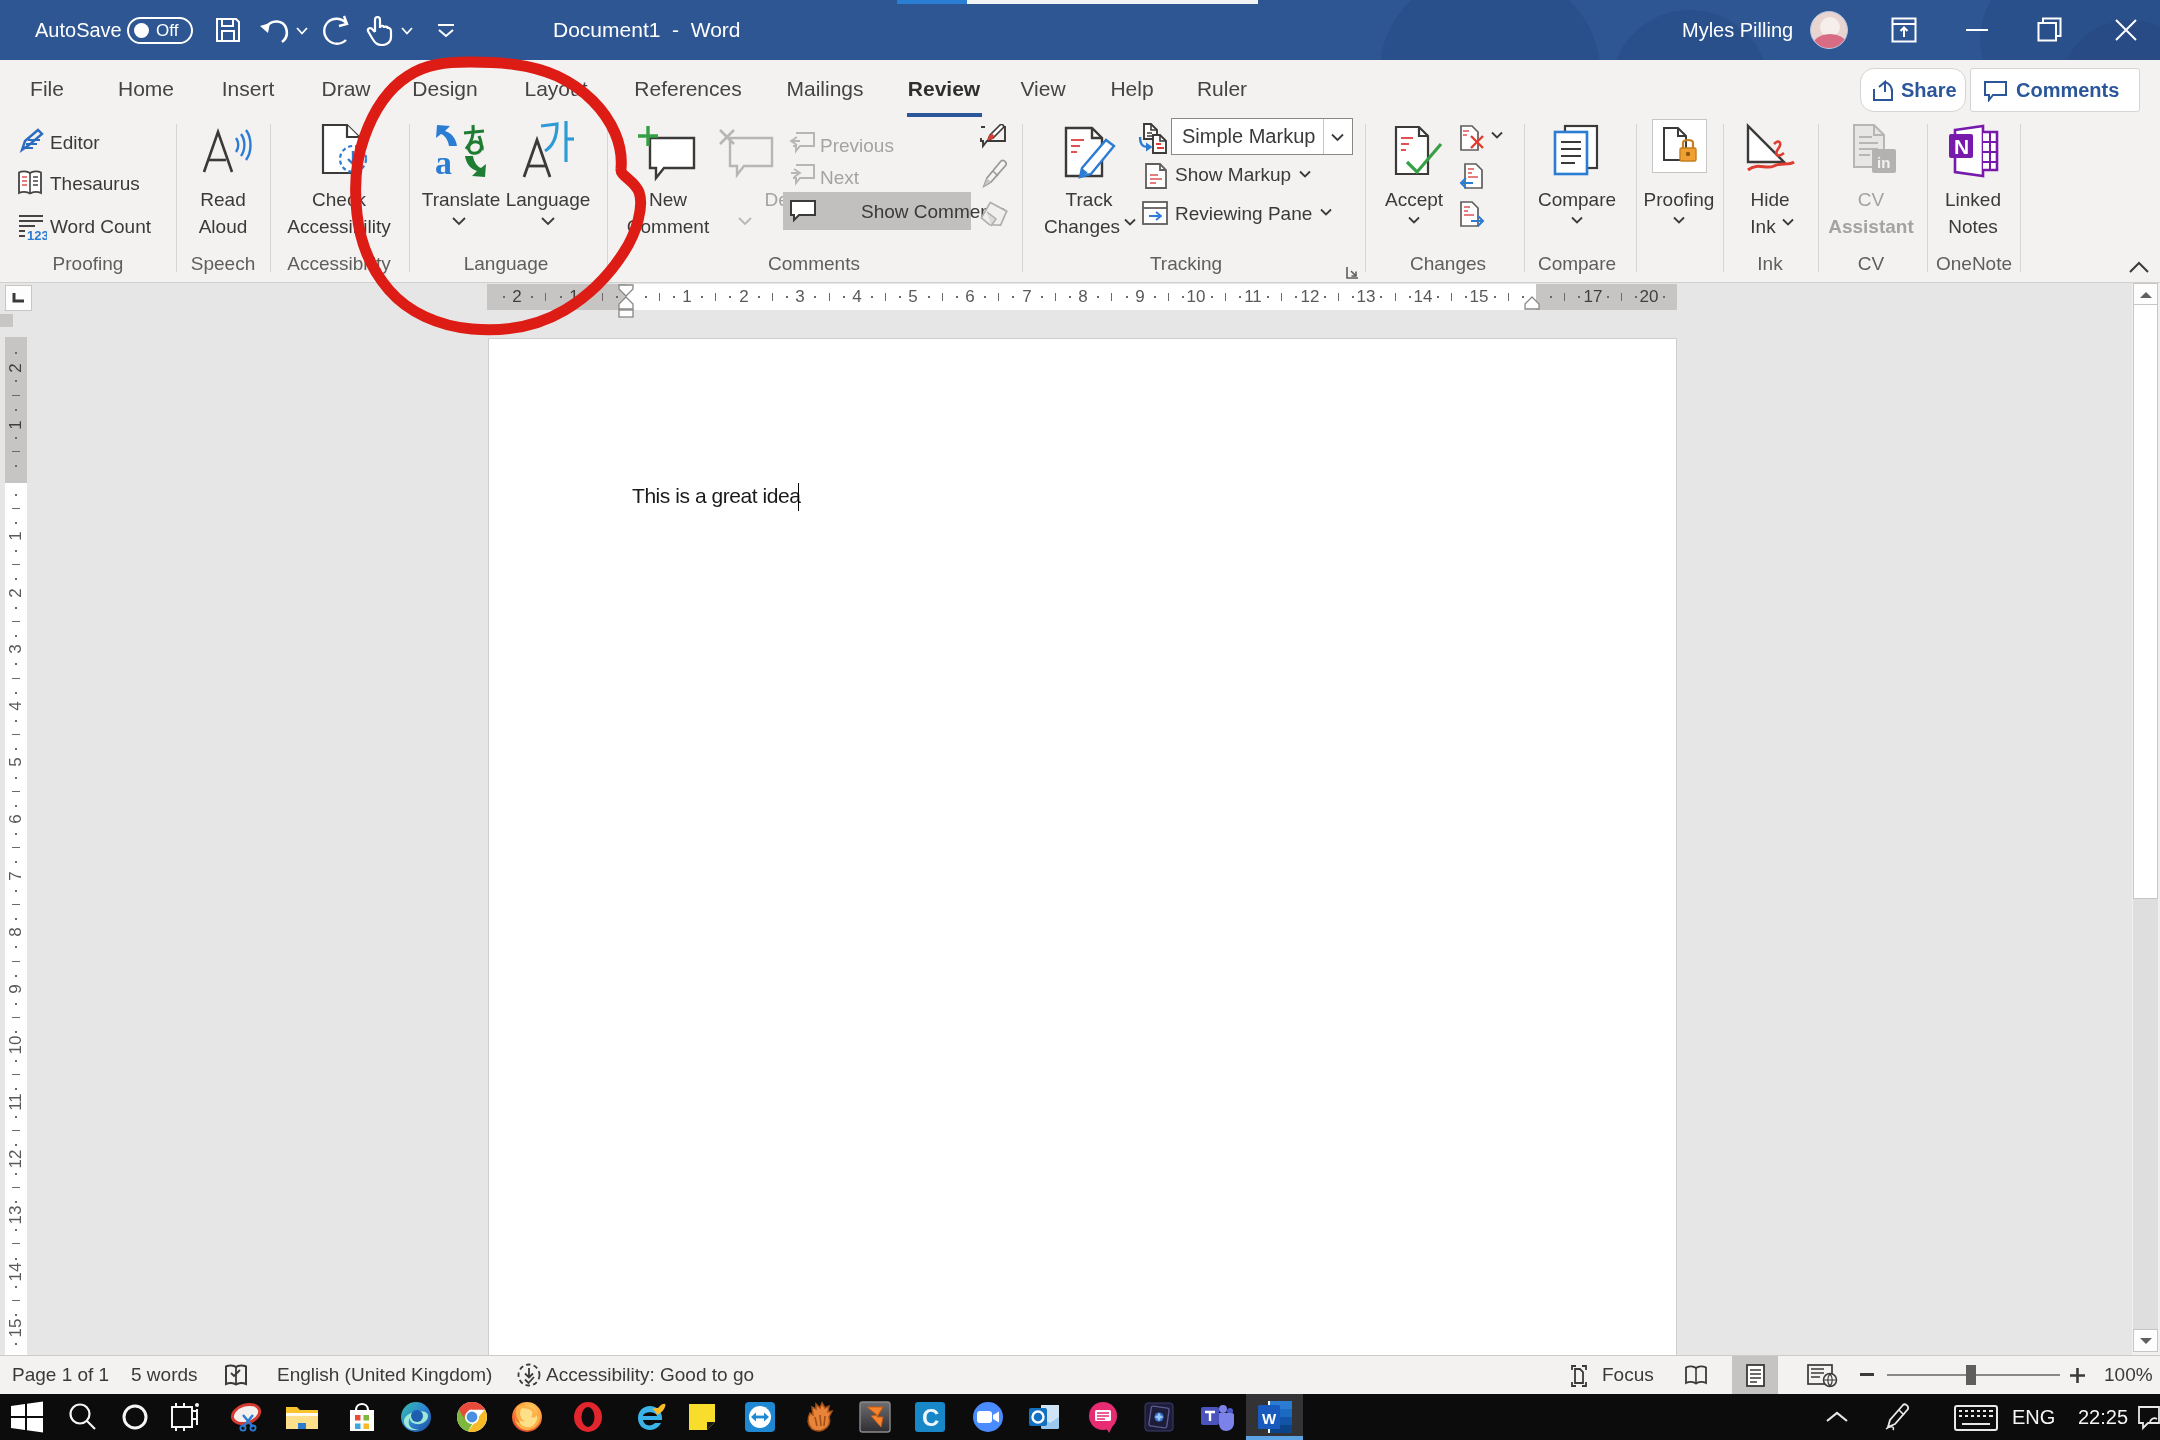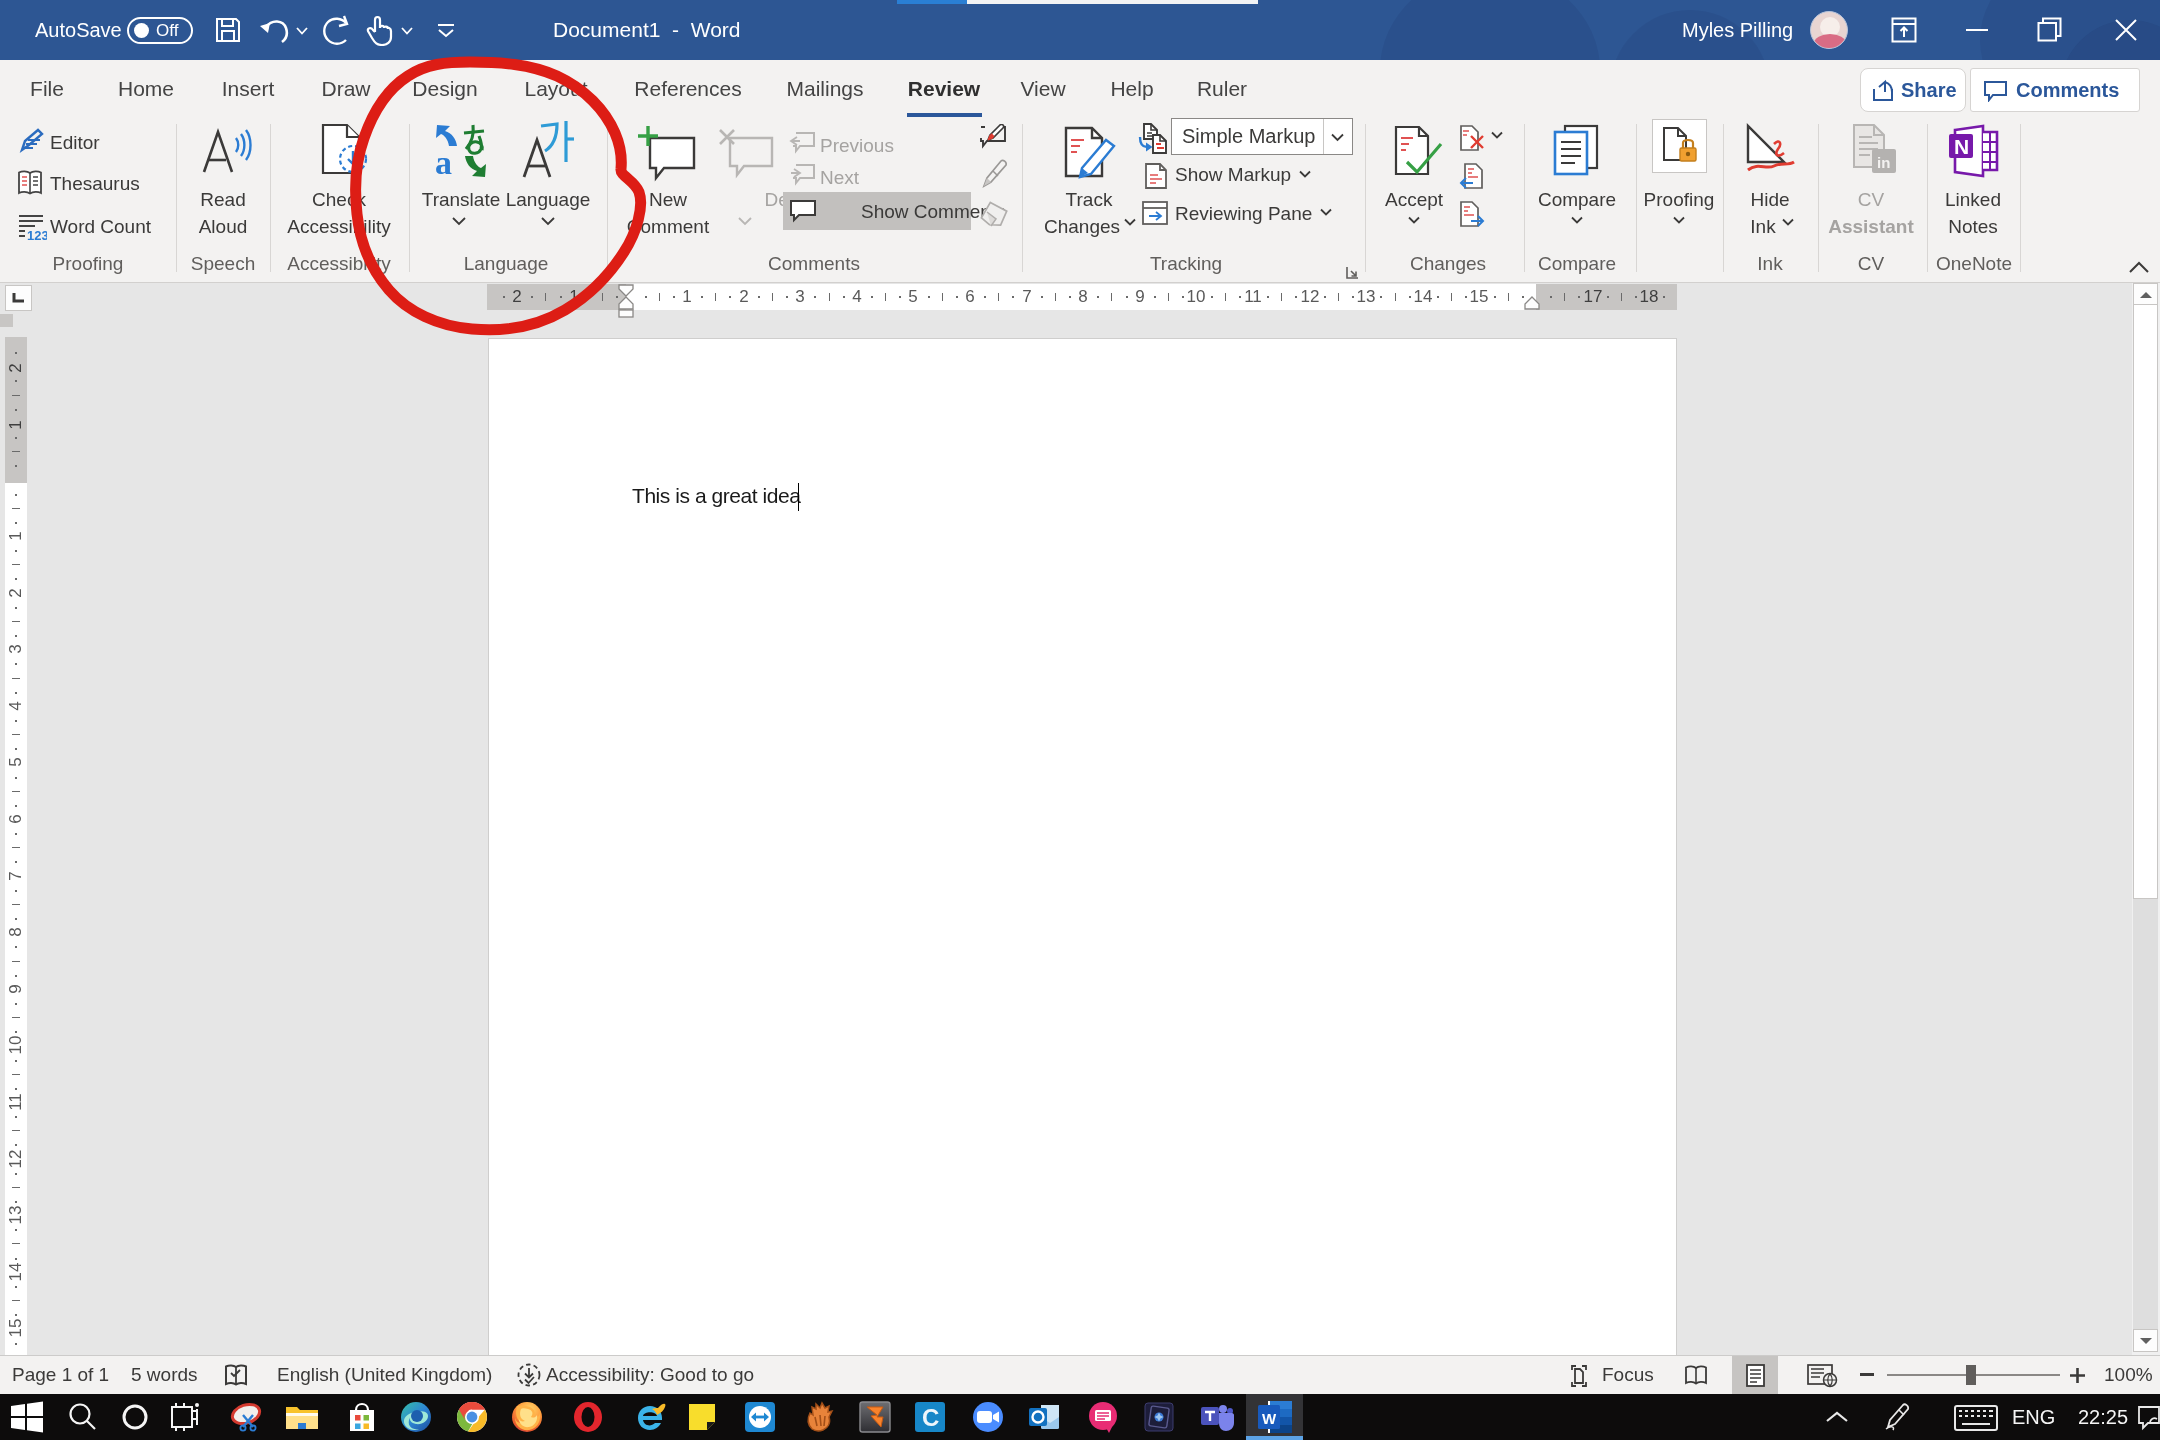--- a/index.html
+++ b/index.html
@@ -111,21 +111,21 @@
   <div class="tab" style="left:445px;">Design</div>
   <div class="tab" style="left:556px;">Layout</div>
   <div class="tab" style="left:688px;">References</div>
   <div class="tab" style="left:825px;">Mailings</div>
   <div class="tab" style="left:944px; color:#2f2f2f; font-weight:bold;">Review</div>
   <div class="tab" style="left:1043px;">View</div>
   <div class="tab" style="left:1132px;">Help</div>
   <div class="tab" style="left:1222px;">Ruler</div>
   <div style="position:absolute; left:907px; top:53px; width:75px; height:4px; background:#2b579a;"></div>
 
-  <div style="position:absolute; left:1860px; top:8px; width:106px; height:44px; background:#ffffff; border:1px solid #d6d4d2; border-radius:8px;">
+  <div style="position:absolute; left:1860px; top:8px; width:106px; height:44px; background:#ffffff; border:1px solid #d6d4d2; border-radius:14px;">
     <svg style="position:absolute; left:10px; top:10px;" width="24" height="24" viewBox="0 0 24 24">
       <path d="M3 10 L3 21 L21 21 L21 10" fill="none" stroke="#2b579a" stroke-width="2"></path>
       <path d="M8 8 L14 3 L14 13 M14 3 C20 5 21 10 21 13" fill="none" stroke="#2b579a" stroke-width="2"></path>
     </svg>
     <div style="position:absolute; left:40px; top:0; line-height:42px; font-size:20px; color:#2b579a; font-weight:bold;">Share</div>
   </div>
   <div style="position:absolute; left:1970px; top:8px; width:170px; height:44px; background:#ffffff; border:1px solid #d6d4d2; border-radius:3px;">
     <svg style="position:absolute; left:12px; top:11px;" width="25" height="22" viewBox="0 0 25 22">
       <path d="M2 2 L23 2 L23 15 L10 15 L6 20 L6 15 L2 15 Z" fill="none" stroke="#2b579a" stroke-width="2"></path>
     </svg>
@@ -544,21 +544,21 @@
 <div style="position:absolute;left:30px;top:0;width:0;height:26px;">
         <div style="position:absolute;left:-15px;top:0;width:30px;text-align:center;line-height:26px;font-size:17px;color:#3f3f3f;">2</div>
       </div>
 <div style="position:absolute;left:87px;top:0;width:0;height:26px;">
         <div style="position:absolute;left:-15px;top:0;width:30px;text-align:center;line-height:26px;font-size:17px;color:#3f3f3f;">1</div>
       </div>
 <div style="position:absolute;left:1106px;top:0;width:0;height:26px;">
         <div style="position:absolute;left:-15px;top:0;width:30px;text-align:center;line-height:26px;font-size:17px;color:#3f3f3f;">17</div>
       </div>
 <div style="position:absolute;left:1162px;top:0;width:0;height:26px;">
-        <div style="position:absolute;left:-15px;top:0;width:30px;text-align:center;line-height:26px;font-size:17px;color:#3f3f3f;">18</div>
+        <div style="position:absolute;left:-15px;top:0;width:30px;text-align:center;line-height:26px;font-size:17px;color:#3f3f3f;">20</div>
       </div>
 <svg style="position:absolute;left:130px;top:0px;" width="18" height="34" viewBox="0 0 18 34">
 <path d="M2 1 L16 1 L16 5 L9 12 L2 5 Z" fill="#fdfdfd" stroke="#8a8886" stroke-width="1.3"></path>
 <path d="M9 13 L16 20 L16 25 L2 25 L2 20 Z" fill="#fdfdfd" stroke="#8a8886" stroke-width="1.3"></path>
 <rect x="2" y="26" width="14" height="7" fill="#fdfdfd" stroke="#8a8886" stroke-width="1.3"></rect>
 </svg>
 <svg style="position:absolute;left:1036px;top:12px;" width="18" height="14" viewBox="0 0 18 14">
 <path d="M9 1 L16 8 L16 13 L2 13 L2 8 Z" fill="#fdfdfd" stroke="#8a8886" stroke-width="1.3"></path>
 </svg>
 </div>

